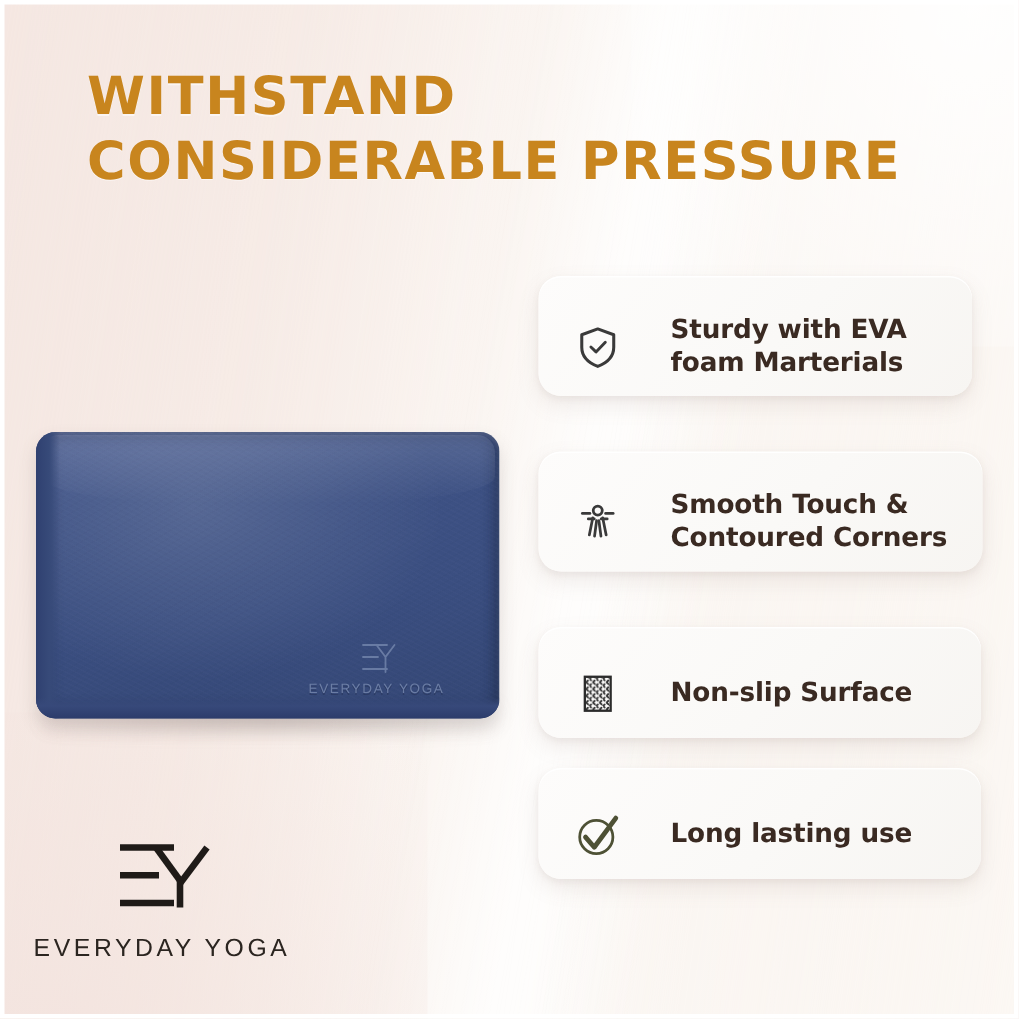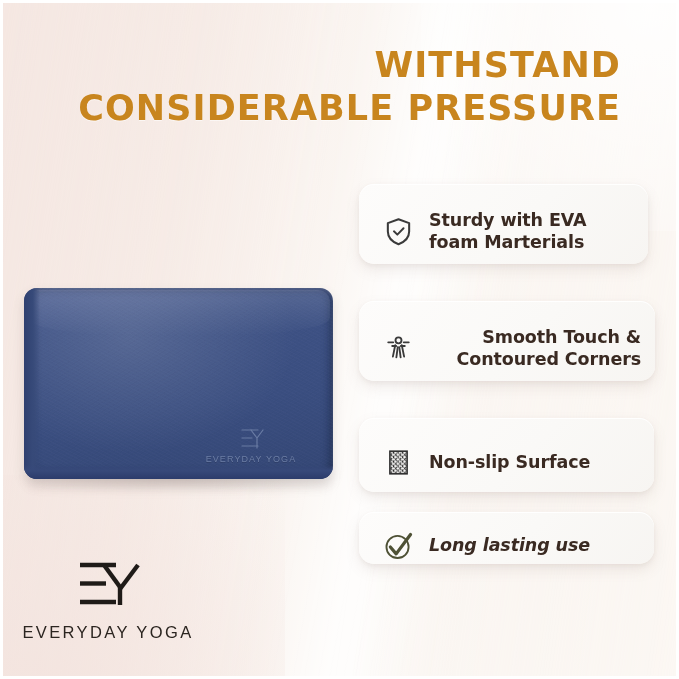--- a/index.html
+++ b/index.html
@@ -84,21 +84,21 @@
     border: 3px solid #ffffff;
     pointer-events: none;
   }
 
   
   .headline {
     position: absolute;
     left: 58px;
     top: 44px;
     width: 563px;
-    text-align: right;
+    text-align: left;
     color: #c8851e;
     font-family: "DejaVu Sans", sans-serif;
     font-weight: 700;
     font-size: 35px;
     line-height: 1.23;
     letter-spacing: 1.1px;
     text-transform: uppercase;
     text-shadow: 0 1px 0 rgba(255,255,255,0.55);
   }
 
@@ -199,34 +199,34 @@
   .cards {
     position: absolute;
     left: 359px;
     top: 184px;
     width: 300px;
   }
   .card {
     position: relative;
     display: flex;
     align-items: center;
-    gap: 14px;
+    gap: 32px;
     box-sizing: border-box;
     padding: 14px 14px 0 22px;
     border-radius: 15px;
     background: linear-gradient(135deg, #fdfcfb 0%, #faf9f7 55%, #f7f5f2 100%);
     box-shadow:
       0 6px 14px rgba(136,116,108,0.13),
       0 2px 4px rgba(136,116,108,0.08),
       inset 0 1px 0 rgba(255,255,255,0.9);
   }
   .card.c1 { width: 289px; height: 80px; margin-bottom: 37px; }
-  .card.c2 { width: 296px; height: 80px; margin-bottom: 37px; text-align: right; }
+  .card.c2 { width: 296px; height: 80px; margin-bottom: 37px; }
   .card.c3 { width: 295px; height: 74px; margin-bottom: 20px; }
-  .card.c4 { width: 295px; height: 52px; font-style: italic; }
+  .card.c4 { width: 295px; height: 74px; }
 
   .card-icon {
     flex: 0 0 auto;
     width: 34px;
     height: 34px;
     display: flex;
     align-items: center;
     justify-content: center;
   }
   .card-text {

